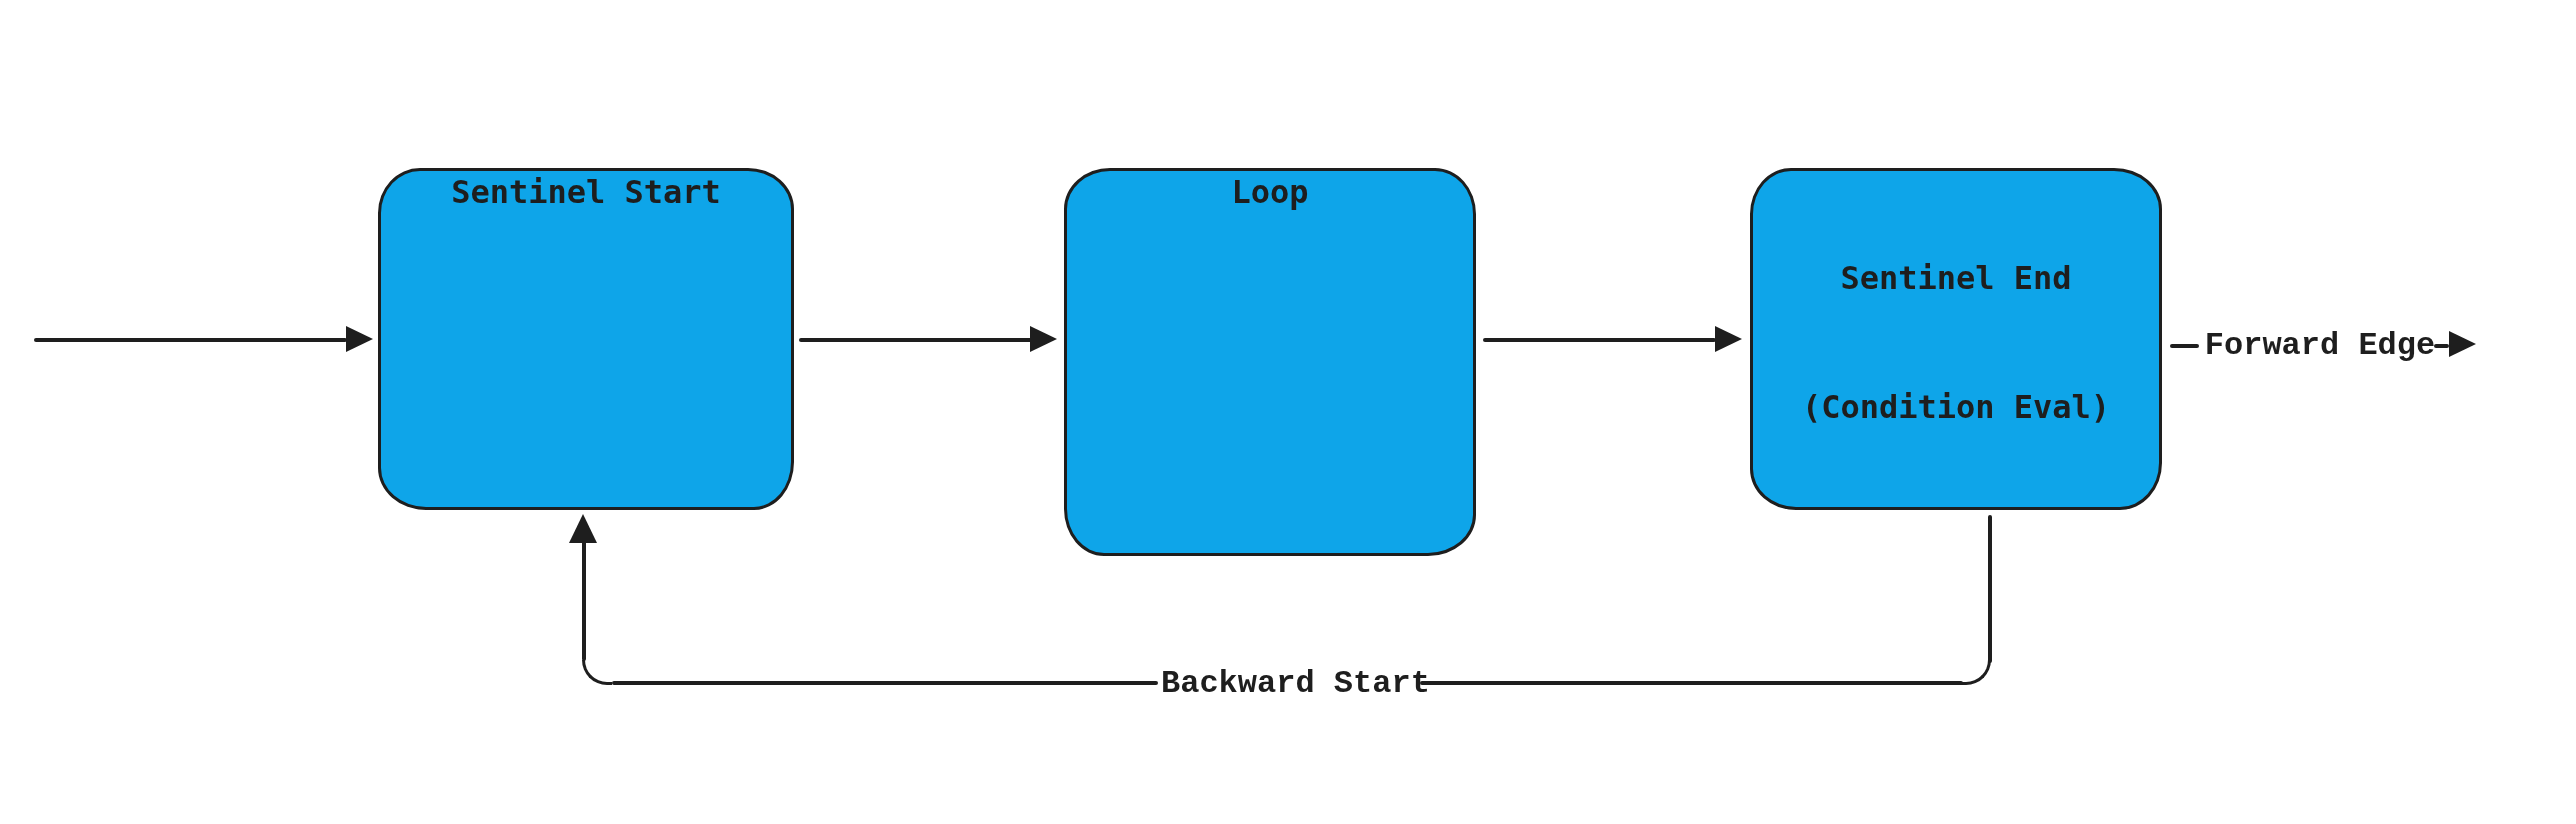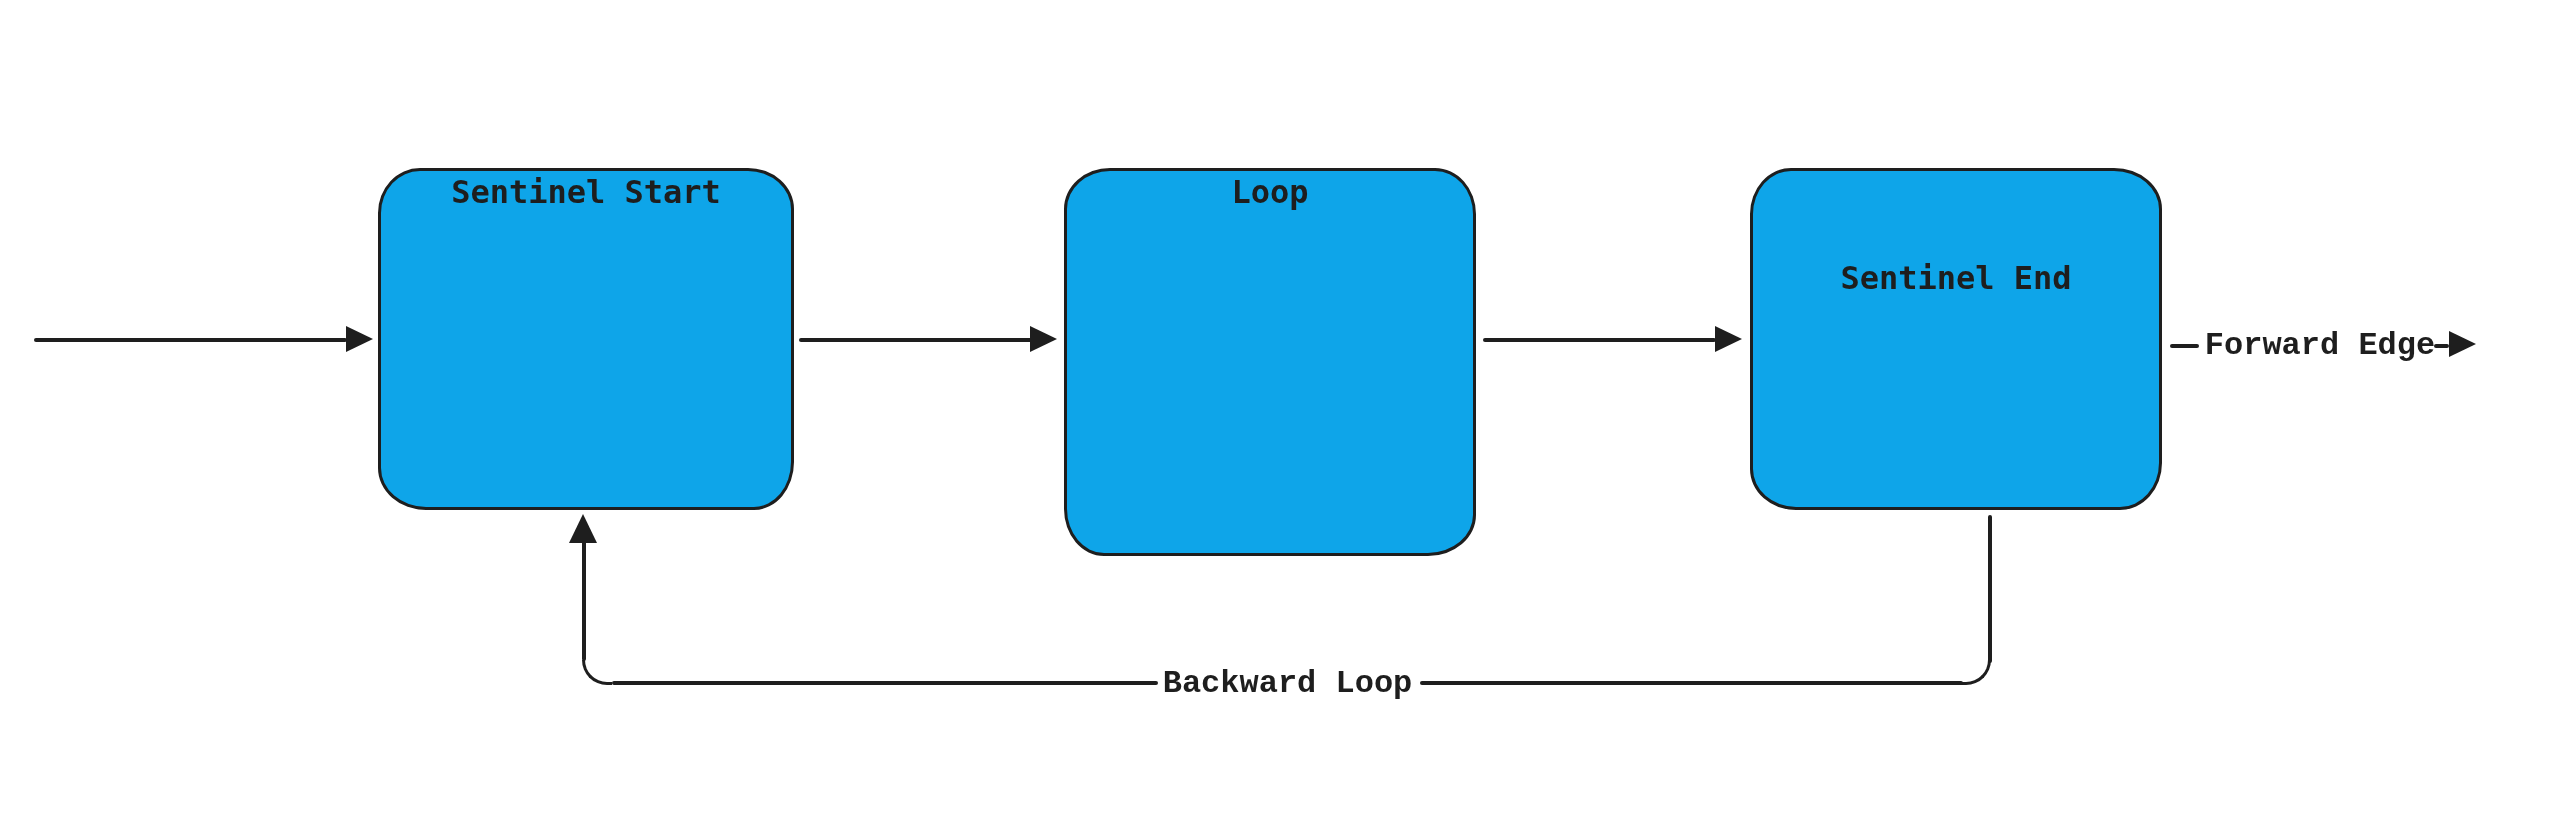--- a/index.html
+++ b/index.html
@@ -114,31 +114,32 @@
   <div class="node" id="node-loop">
     <div class="node-label">Loop</div>
   </div>
 
   <div class="hline" style="left:1483px; top:338px; width:233px;"></div>
   <div class="arrowhead-right" style="left:1715px; top:326px;"></div>
 
   <div class="node" id="node-sentinel-end">
     <div class="node-label">
       <div>Sentinel End</div>
+      <div>(Condition Eval)</div>
     </div>
   </div>
 
   <div class="hline" style="left:2170px; top:344px; width:29px;"></div>
   <div class="edge-label" style="left:2202px; top:323px; width:236px;">Forward Edge</div>
   <div class="hline" style="left:2434px; top:344px; width:14.5px;"></div>
   <div class="arrowhead-right" style="left:2449px; top:331px;"></div>
 
   <div class="vline" style="left:1988px; top:515px; height:148px;"></div>
   <div class="corner corner-br" style="left:1961px; top:660px; width:30px; height:24.6px;"></div>
   <div class="hline" style="left:1420px; top:681px; width:543px;"></div>
-  <div class="edge-label" style="left:1161px; top:661px; width:253px;">Backward Loop</div>
+  <div class="edge-label" style="left:1161px; top:661px; width:253px;">Backward Start</div>
   <div class="hline" style="left:612px; top:681px; width:546px;"></div>
   <div class="corner corner-bl" style="left:582px; top:660px; width:30px; height:24.6px;"></div>
   <div class="vline" style="left:582px; top:541px; height:120px; width:4.3px;"></div>
   <div class="arrowhead-up" style="left:569px; top:514px;"></div>
 
 </div>
 
 
 </body></html>

